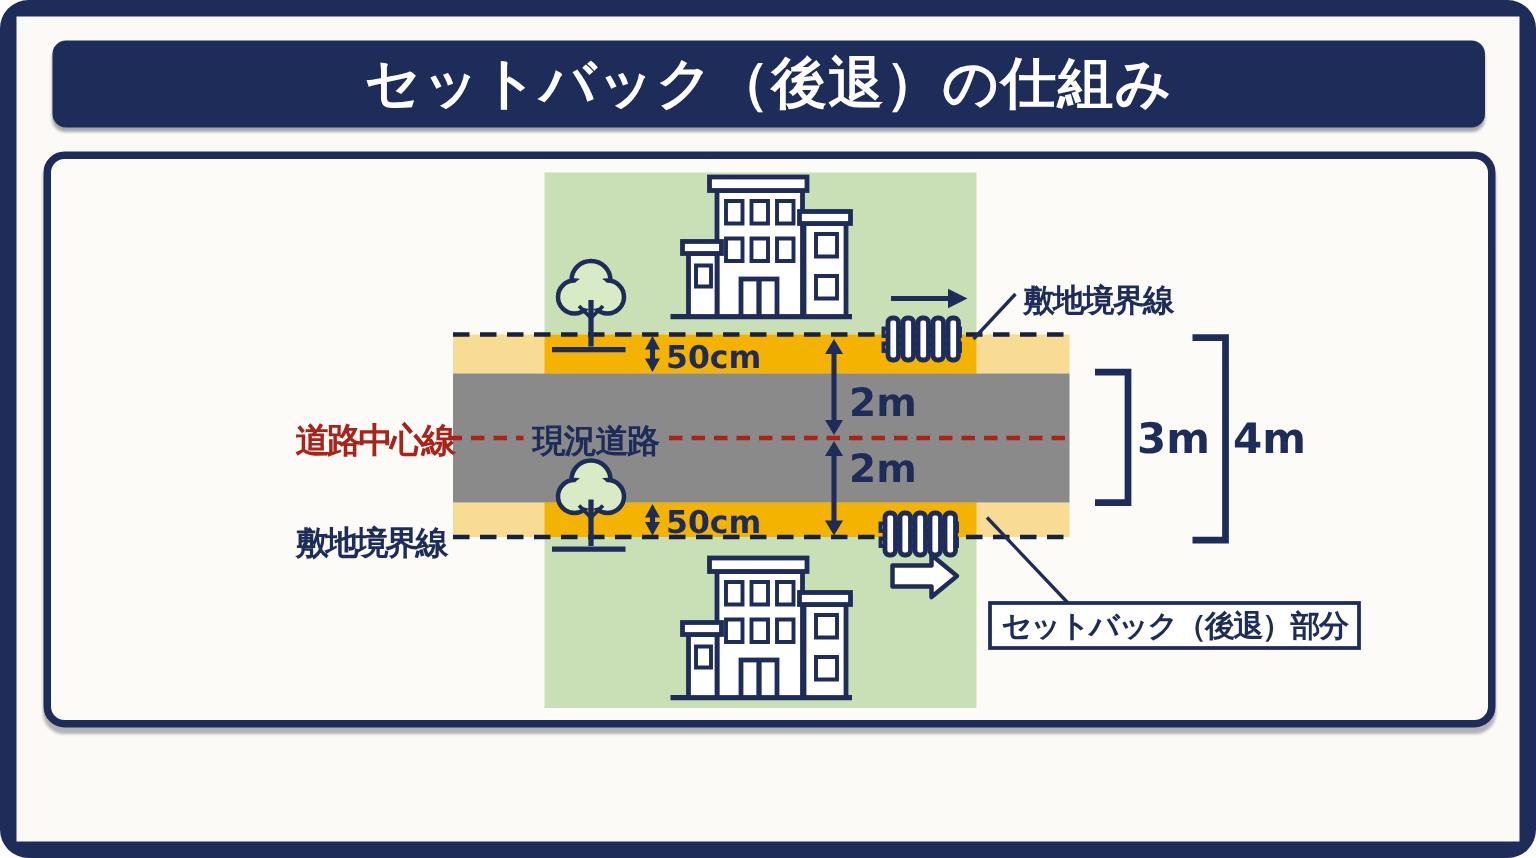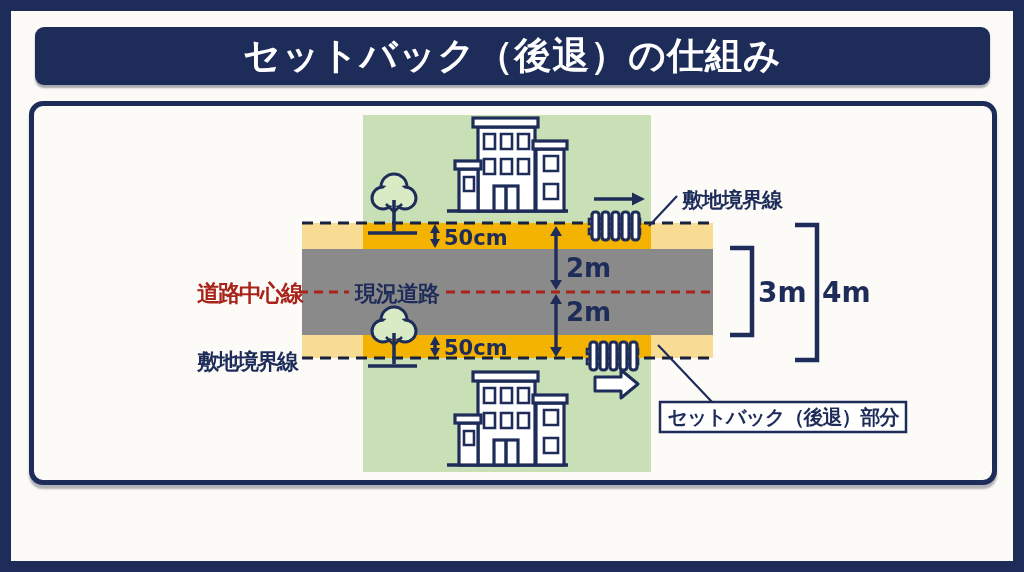--- a/index.html
+++ b/index.html
@@ -1,19 +1,20 @@
 <!DOCTYPE html>
 <html><head>
 <meta charset="utf-8">
 <style>
   html,body{margin:0;padding:0;}
   .page{
     position:relative;width:1024px;height:572px;
     background:#FBFAF6;overflow:hidden;
     font-family:"DejaVu Sans",sans-serif;
+    border-radius:19px;
   }
   .frame{
     position:absolute;inset:0;border:11px solid #1E2C5A;
     pointer-events:none;z-index:40;
   }
   .titlebar{
     position:absolute;left:35px;top:27px;width:955px;height:58px;
     background:#1E2C5A;border-radius:9px;
     box-shadow:0 3px 2px rgba(10,15,40,.35);
     display:flex;align-items:center;justify-content:center;z-index:10;

